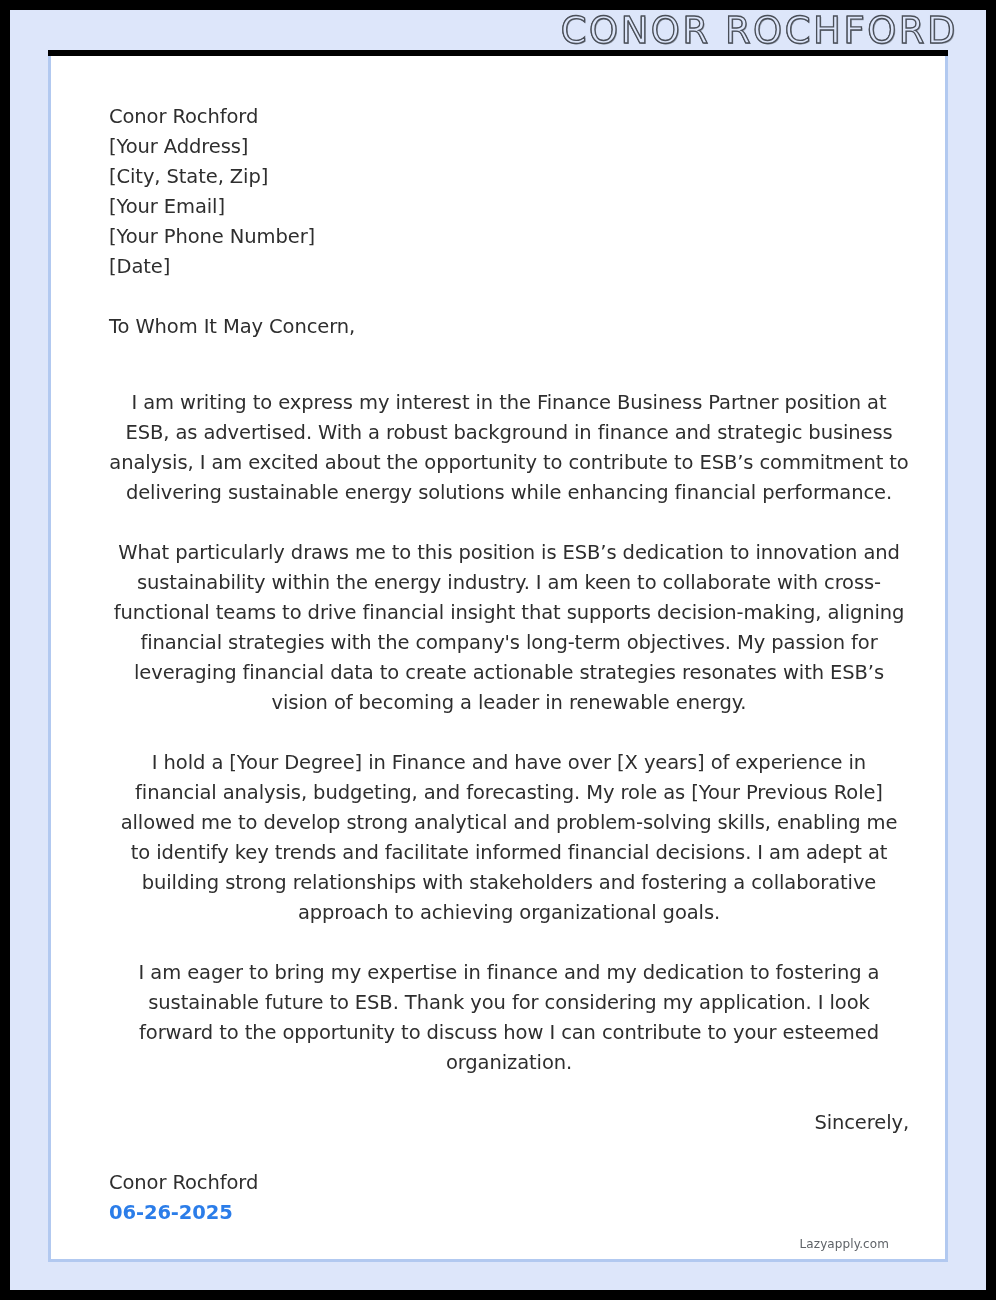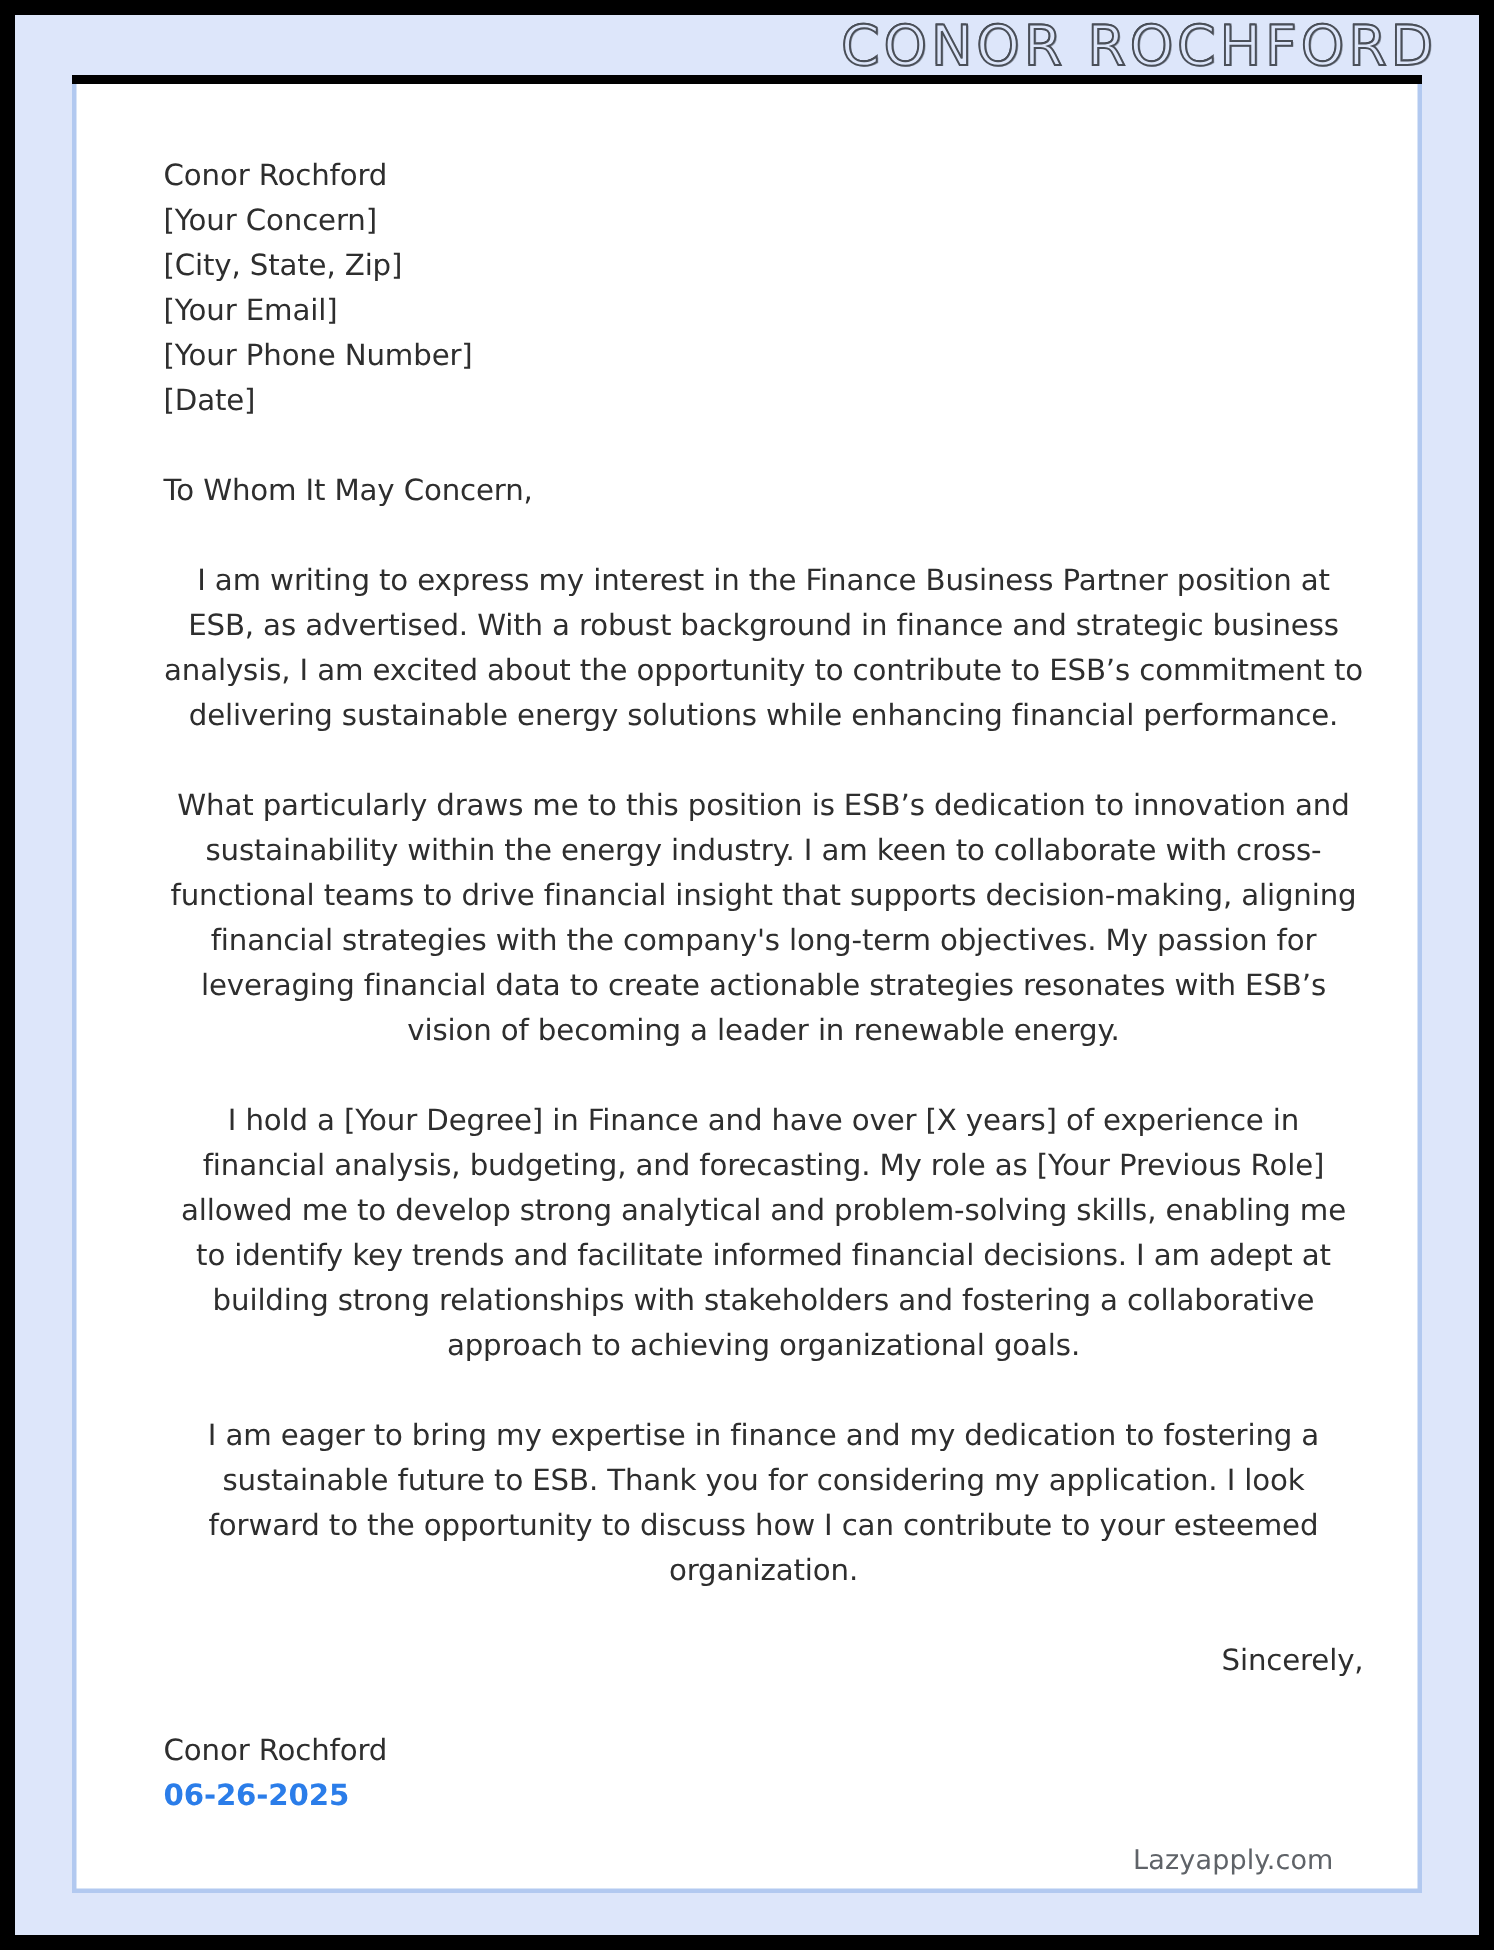--- a/index.html
+++ b/index.html
@@ -107,21 +107,21 @@
     font-family: "DejaVu Sans", sans-serif;
     margin: 0;
     letter-spacing: -0.1px;
   }
 
   .address-block {
     margin-bottom: 30px;
   }
 
   .salutation {
-    margin-bottom: 30px;
+    margin-bottom: 46px;
   }
 
   .para {
     margin-bottom: 30px;
     text-align: center;
   }
 
   .closing-block {
     margin-top: 0;
   }
@@ -138,21 +138,21 @@
   .signature-date {
     color: #2b7de9;
     font-weight: bold;
   }
 
   
   .footer-brand {
     position: absolute;
     right: 56px;
     bottom: 8px;
-    font-size: 18px;
+    font-size: 12px;
     color: #5f6368;
     font-family: "DejaVu Sans", sans-serif;
     letter-spacing: 0.1px;
     margin-top: 36px;
   }
 </style>
 </head>
 <body>
 
 <div class="page-frame">
@@ -163,21 +163,21 @@
     </div>
 
     <div class="top-rule"></div>
 
     <div class="letter-card">
 
       <div class="letter-body">
 
         <div class="address-block">
           <p class="addr-line">Conor Rochford</p>
-          <p class="addr-line">[Your Concern]</p>
+          <p class="addr-line">[Your Address]</p>
           <p class="addr-line">[City, State, Zip]</p>
           <p class="addr-line">[Your Email]</p>
           <p class="addr-line">[Your Phone Number]</p>
           <p class="addr-line">[Date]</p>
         </div>
 
         <p class="salutation">To Whom It May Concern,</p>
 
         <p class="para">I am writing to express my interest in the Finance Business Partner position at ESB, as advertised. With a robust background in finance and strategic business analysis, I am excited about the opportunity to contribute to ESB’s commitment to delivering sustainable energy solutions while enhancing financial performance.</p>
         <p class="para">What particularly draws me to this position is ESB’s dedication to innovation and sustainability within the energy industry. I am keen to collaborate with cross-functional teams to drive financial insight that supports decision-making, aligning financial strategies with the company's long-term objectives. My passion for leveraging financial data to create actionable strategies resonates with ESB’s vision of becoming a leader in renewable energy.</p>

